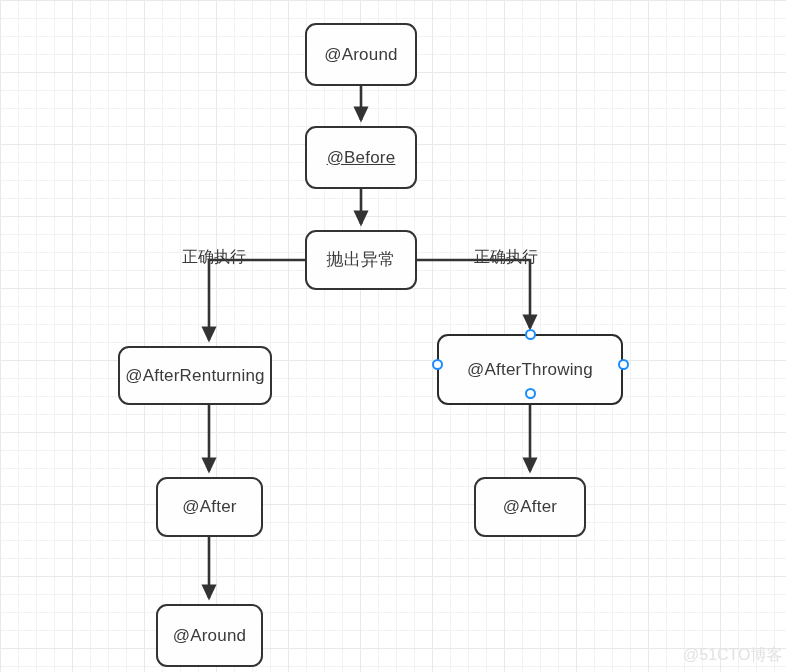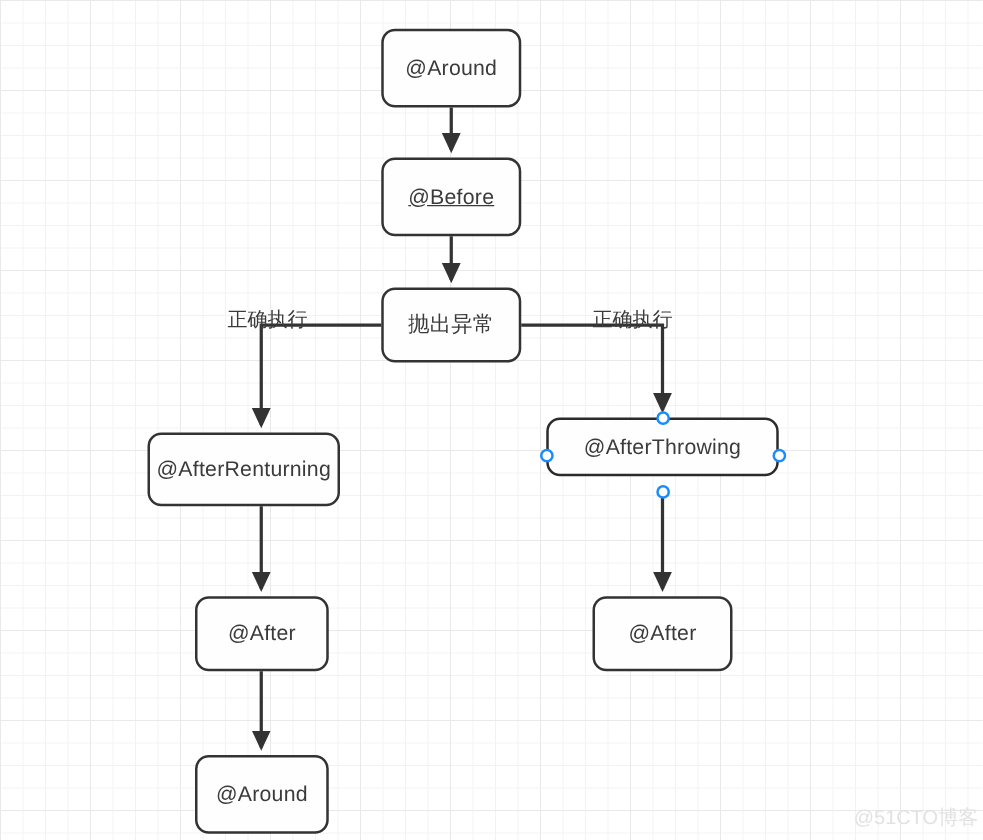--- a/index.html
+++ b/index.html
@@ -112,21 +112,21 @@
       </div>
       <div class="node" style="left: 305px; top: 126px; width: 112px; height: 63px; text-decoration: underline;">
         <span class="node-label">@Before</span>
       </div>
       <div class="node" style="left: 305px; top: 230px; width: 112px; height: 60px;">
         <span class="node-label">抛出异常</span>
       </div>
       <div class="node" style="left: 118px; top: 346px; width: 154px; height: 59px;">
         <span class="node-label">@AfterRenturning</span>
       </div>
-      <div class="node selected" style="left: 437px; top: 334px; width: 186px; height: 47px;">
+      <div class="node selected" style="left: 437px; top: 334px; width: 186px; height: 71px;">
         <span class="node-label">@AfterThrowing</span>
       </div>
       <div class="node" style="left: 156px; top: 477px; width: 107px; height: 60px;">
         <span class="node-label">@After</span>
       </div>
       <div class="node" style="left: 474px; top: 477px; width: 112px; height: 60px;">
         <span class="node-label">@After</span>
       </div>
       <div class="node" style="left: 156px; top: 604px; width: 107px; height: 63px;">
         <span class="node-label">@Around</span>

